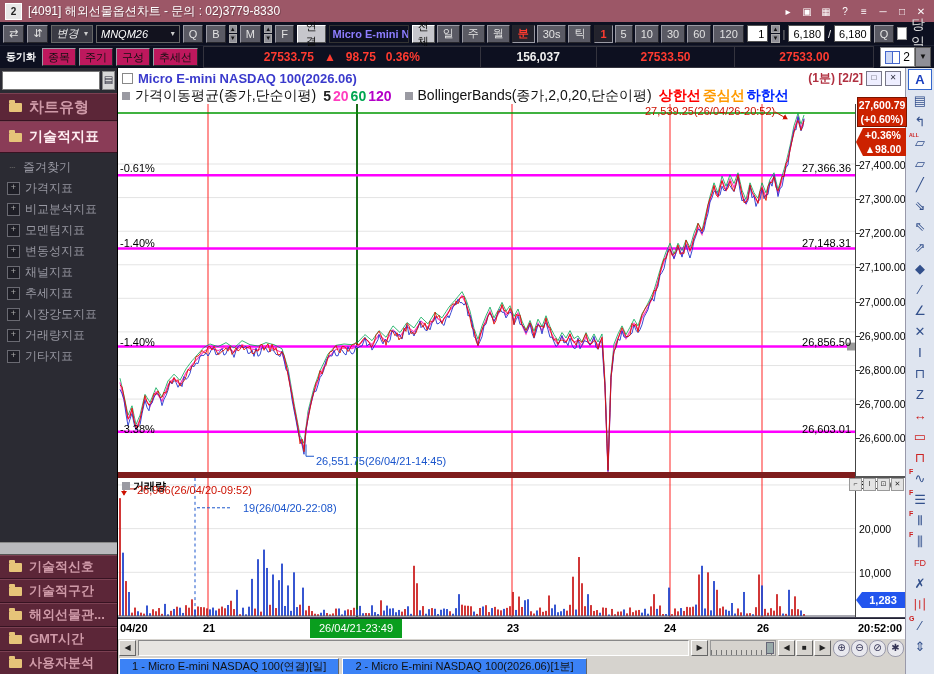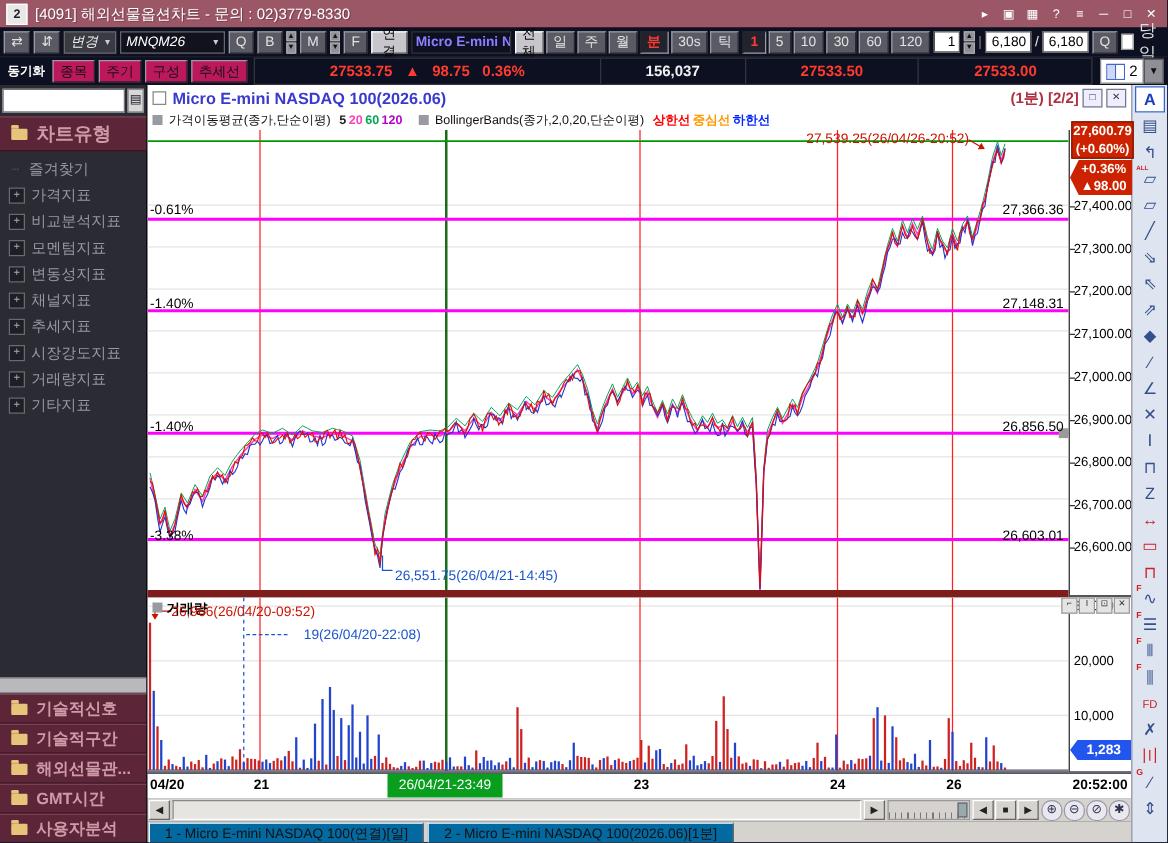--- a/index.html
+++ b/index.html
@@ -77,21 +77,21 @@
   
   .whitepane{position:absolute;background:#fff;box-sizing:border-box;}
   #chart-header{left:118px;top:68px;width:787px;height:20px;display:flex;align-items:center;gap:5px;padding:0 4px;}
   #ch-check{width:9px;height:9px;border:1px solid #888;background:#fff;}
   #chart-title{color:#3a3acc;font-weight:bold;font-size:13px;}
   #ch-right{margin-left:auto;display:flex;align-items:center;gap:3px;}
   #period-info{color:#b03040;font-weight:bold;font-size:12px;}
   .mini-winbtn{width:14px;height:13px;border:1px solid #778;background:#eef;font-size:8px;
     text-align:center;line-height:12px;color:#334;}
   #legend{left:118px;top:88px;width:787px;height:16px;display:flex;align-items:center;gap:5px;
-    padding:0 4px;font-size:10px;color:#111;white-space:nowrap;overflow:hidden;}
+    padding:0 4px;font-size:14px;color:#111;white-space:nowrap;overflow:hidden;}
   .lgsq{width:8px;height:8px;background:#9a9aa2;flex:0 0 auto;}
   .lgnum{font-weight:bold;margin-left:2px;}
   #plot{left:118px;top:104px;width:737px;height:374px;border-bottom:6px solid #7f1d1d;}
   #plot svg,#volume svg{position:absolute;left:0;top:0;width:100%;height:100%;}
   .ann{position:absolute;font-size:11px;white-space:nowrap;z-index:5;}
   .plab{position:absolute;font-size:11px;color:#000;white-space:nowrap;z-index:4;}
   #axis-main{left:855px;top:104px;width:50px;height:374px;border-left:1px solid #444;border-bottom:2px solid #555;}
   .alab{position:absolute;left:3px;font-size:10.5px;color:#000;white-space:nowrap;}
   .tick{position:absolute;left:0;width:4px;height:1px;background:#333;}
   #info-box{position:absolute;left:1px;top:-7px;width:48px;background:#cc2200;border:1px solid #7a1400;
@@ -119,21 +119,21 @@
     font-size:8px;text-align:center;line-height:13px;color:#222;flex:0 0 auto;}
   #sb-track{flex:1;height:14px;border:1px solid;border-color:#888 #fff #fff #888;background:#e7e5e1;}
   #ruler{width:64px;height:14px;position:relative;border:1px solid #999;background:#d6d3ce;
     background-image:repeating-linear-gradient(90deg,#777 0 1px,transparent 1px 5px);background-size:100% 5px;
     background-position:0 bottom;background-repeat:no-repeat;flex:0 0 auto;}
   #ruler i{position:absolute;right:1px;top:1px;width:6px;height:10px;background:#9aa;border:1px solid #667;}
   .zbtn{width:15px;height:15px;border:1px solid #99a;border-radius:8px;background:#e8e8ee;font-size:10px;
     line-height:14px;text-align:center;color:#335;flex:0 0 auto;}
   #tabrow{position:absolute;left:118px;top:657px;width:787px;height:17px;background:#d6d3ce;
     display:flex;gap:3px;padding:1px 0 0 1px;box-sizing:border-box;}
-  .tab{height:15px;background:#0369a1;border:1px solid;border-color:#fff #666 #666 #fff;font-size:11px;
+  .tab{height:15px;background:#3b82f6;border:1px solid;border-color:#fff #666 #666 #fff;font-size:11px;
     color:#111;display:flex;align-items:center;padding:0 12px;white-space:nowrap;}
   
   #rtoolbar{position:absolute;left:905px;top:68px;width:29px;height:606px;background:#dfe5f0;
     border-left:1px solid #99a;display:flex;flex-direction:column;align-items:center;padding-top:1px;
     box-sizing:border-box;overflow:hidden;}
   .ricon{width:24px;height:21px;font-size:13px;color:#33508c;display:flex;align-items:center;
     justify-content:center;position:relative;flex:0 0 auto;}
   .ricon.active{background:#fff;border:1px solid #3366cc;color:#1a3fbf;font-weight:bold;box-sizing:border-box;}
   .ricon .fmark{position:absolute;left:1px;top:0;font-size:7px;color:#cc2222;font-weight:bold;}
   .ricon.redc{color:#cc2222;}
@@ -255,20 +255,24 @@
 
   <div id="sidebar">
     <div id="side-search">
       <input value="" style="">
       <span class="sbtn2">▤</span>
     </div>
     <div id="side-headers-top">
         <div class="side-header">
           <span class="folder"></span>
           <span>차트유형</span>
+        </div>
+        <div class="side-header selected">
+          <span class="folder"></span>
+          <span>기술적지표</span>
         </div>
       </div>
     <ul id="side-tree">
         <li>
           <span class="dots">┄</span>
           <span>즐겨찾기</span>
         </li>
         <li>
           <span class="plusbox">+</span>
           <span>가격지표</span>

